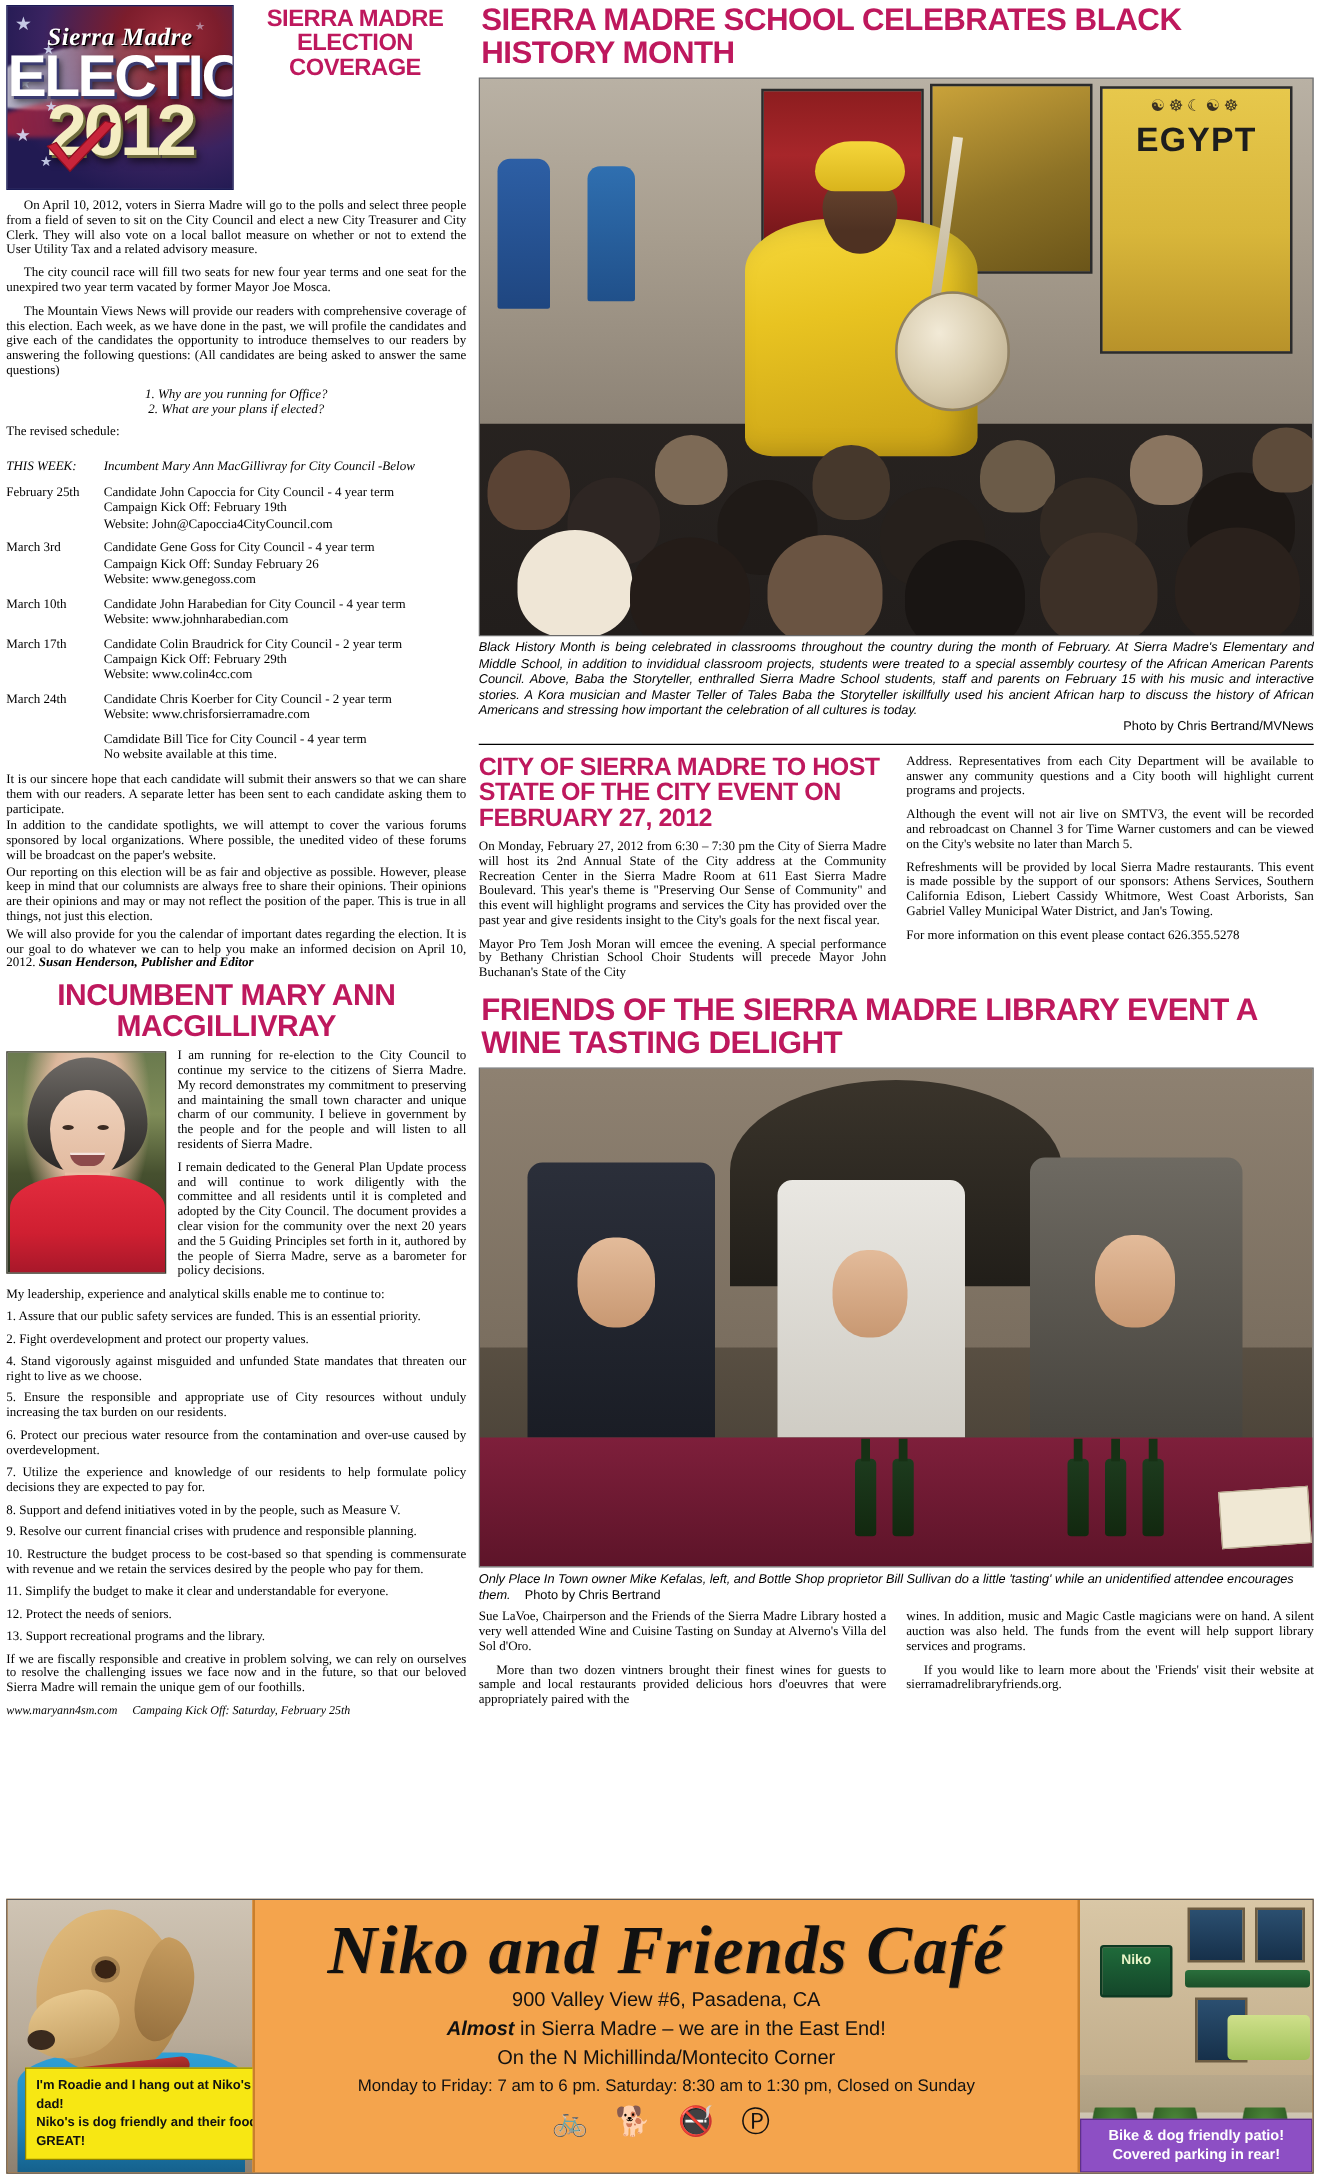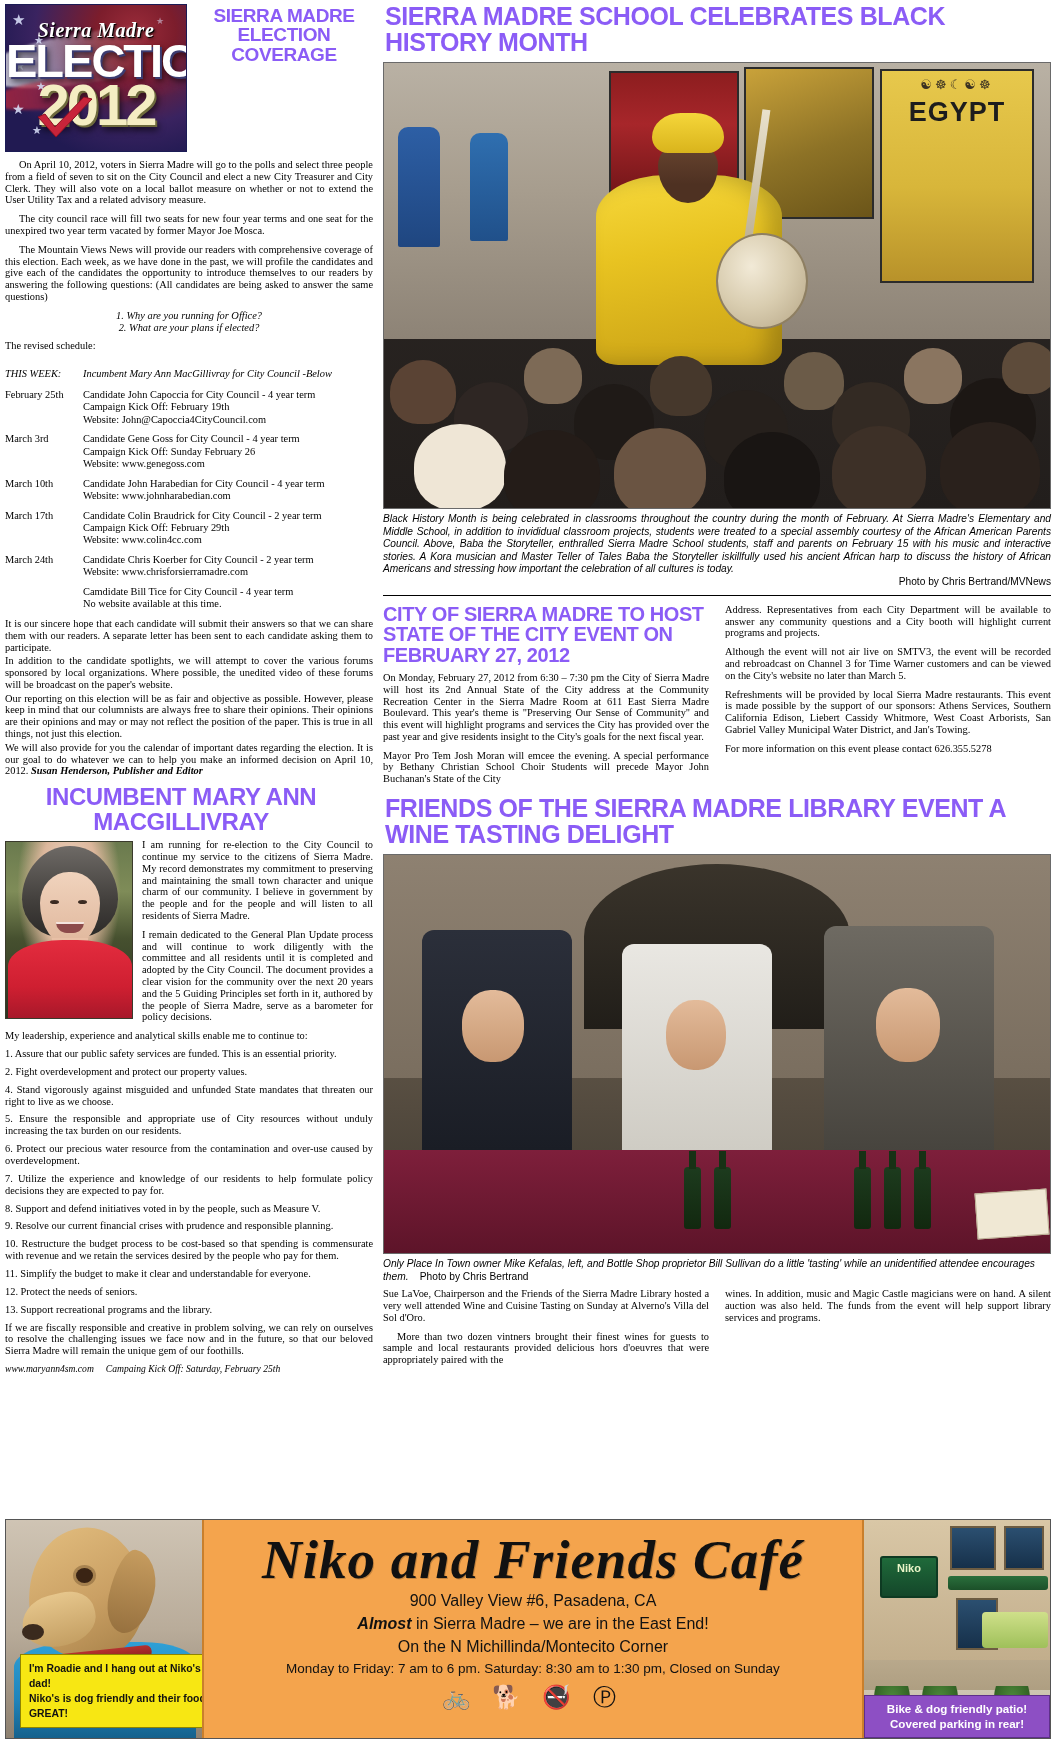--- a/index.html
+++ b/index.html
@@ -10,21 +10,21 @@
     font-family:"Liberation Serif", serif;
     color:#000;
     overflow:hidden;
   }
   .page { position:relative; width:1056px; height:1743px; }
   .hl {
     font-family:"Liberation Sans", sans-serif;
     font-weight:bold;
     letter-spacing:-0.4px;
     line-height:1.02;
-    color:#8b5cf6;
+    color:#be185d;
   }
   p { margin:0 0 7px 0; }
   .body-txt {
     font-size:10.4px;
     line-height:1.135;
     text-align:justify;
     -webkit-hyphens:auto; hyphens:auto;
   }
   .indent { text-indent:14px; }
 
@@ -655,20 +655,21 @@
       &nbsp;&nbsp;&nbsp;<span style="font-style:normal;">Photo by Chris Bertrand</span>
     </div>
 
     <div class="lib-body">
       <div class="body-txt">
         <p>Sue LaVoe, Chairperson and the Friends of the Sierra Madre Library hosted a very well attended Wine and Cuisine Tasting on Sunday at Alverno's Villa del Sol d'Oro.</p>
         <p class="indent">More than two dozen vintners brought their finest wines for guests to sample and local restaurants provided delicious hors d'oeuvres that were appropriately paired with the</p>
       </div>
       <div class="body-txt">
         <p>wines.  In addition, music and Magic Castle magicians were on hand.  A silent auction was also held.   The funds from the event will help support library services and programs.</p>
+        <p class="indent">If you would like to learn more about the 'Friends' visit their website at sierramadrelibraryfriends.org.</p>
       </div>
     </div>
   </div>
 
   <div class="ad">
 
     <div class="ad-dog">
       <div class="dog-body"></div>
       <div class="dog-head"></div>
       <div class="dog-ear"></div>

